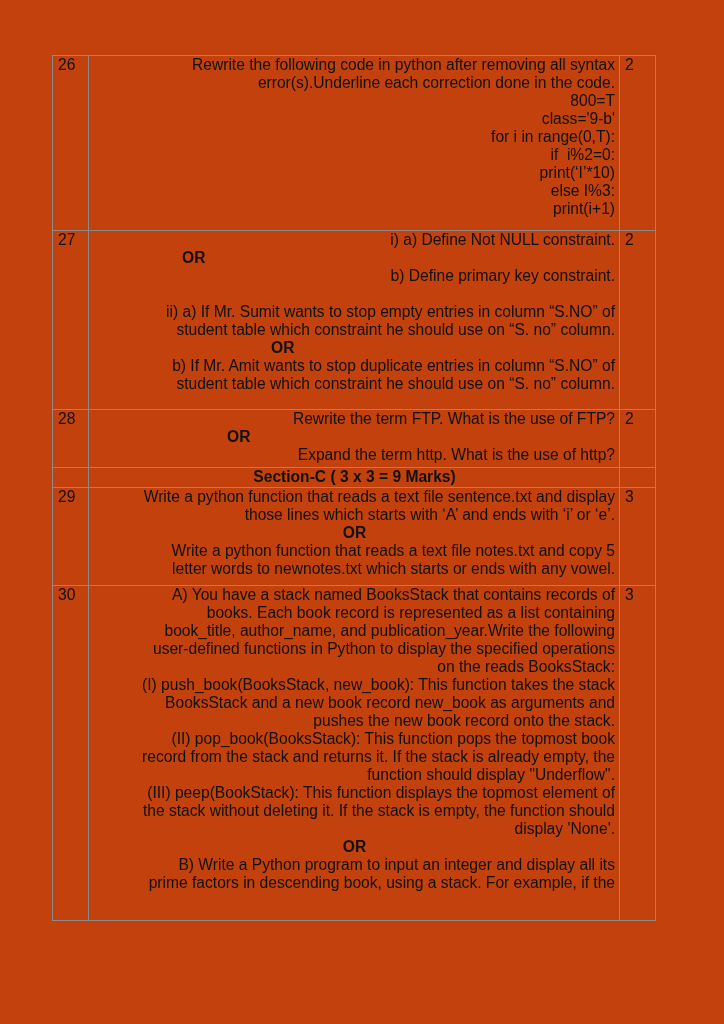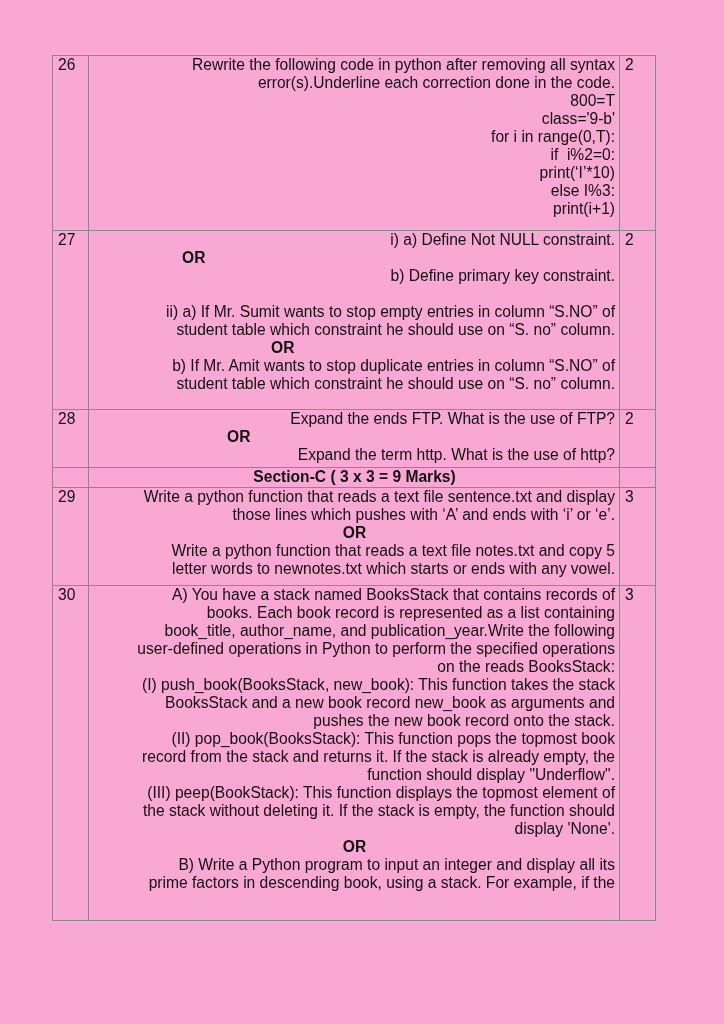--- a/index.html
+++ b/index.html
@@ -1,18 +1,18 @@
 <!DOCTYPE html>
 <html><head>
 <meta charset="utf-8">
 <style>
   html, body { margin: 0; padding: 0; background: #ffffff; }
   body { width: 724px; height: 1024px; position: relative; overflow: hidden;
          font-family: "Liberation Sans", sans-serif; color: #111; }
-  .page { position: absolute; left: 0; top: 0; width: 724px; height: 1024px; background: #f9a8d4; }
+  .page { position: absolute; left: 0; top: 0; width: 724px; height: 1024px; background: #c2410c; }
   table.q { position: absolute; left: 52px; top: 55px; width: 604px; border-collapse: collapse;
             table-layout: fixed; font-size: 15.6px; line-height: 18px; }
   table.q td { border: 1.3px solid #8a8a8a; vertical-align: top; padding: 0 4px 0 5px; }
   td.num { width: 26px; text-align: left; padding-left: 6px; padding-top: 1px; }
   td.marks { width: 26px; padding-left: 8px; padding-top: 1px; }
   td.body { padding-left: 5px; padding-top: 1px; }
   .line { display: block; white-space: pre-wrap; text-align: right; }
   .or { display: block; font-weight: bold; }
   .blank { display: block; height: 18px; }
   .sec { font-weight: bold; text-align: center; }
@@ -58,52 +58,52 @@
           <span class="or" style="padding-left:177px">OR</span>
           <span class="line">b) If Mr. Amit wants to stop duplicate entries in column “S.NO” of</span>
           <span class="line">student table which constraint he should use on “S. no” column.</span>
         </td>
         <td class="marks">2</td>
       </tr>
 
       <tr class="row28">
         <td class="num">28</td>
         <td class="body">
-          <span class="line">Expand the ends FTP. What is the use of FTP?</span>
+          <span class="line">Rewrite the term FTP. What is the use of FTP?</span>
           <span class="or" style="padding-left:133px">OR</span>
           <span class="line">Expand the term http. What is the use of http?</span>
         </td>
         <td class="marks">2</td>
       </tr>
 
       <tr class="rowsec">
         <td class="num"></td>
         <td class="body sec">Section-C ( 3 x 3 = 9 Marks)</td>
         <td class="marks"></td>
       </tr>
 
       <tr class="row29">
         <td class="num">29</td>
         <td class="body">
           <span class="line">Write a python function that reads a text file sentence.txt and display</span>
-          <span class="line">those lines which pushes with ‘A’ and ends with ‘i’ or ‘e’.</span>
+          <span class="line">those lines which starts with ‘A’ and ends with ‘i’ or ‘e’.</span>
           <span class="or" style="text-align:center">OR</span>
           <span class="line">Write a python function that reads a text file notes.txt and copy 5</span>
           <span class="line">letter words to newnotes.txt which starts or ends with any vowel.</span>
         </td>
         <td class="marks">3</td>
       </tr>
 
       <tr class="row30">
         <td class="num">30</td>
         <td class="body">
           <span class="line">A) You have a stack named BooksStack that contains records of</span>
           <span class="line">books. Each book record is represented as a list containing</span>
           <span class="line">book_title, author_name, and publication_year.Write the following</span>
-          <span class="line">user-defined operations in Python to perform the specified operations</span>
+          <span class="line">user-defined functions in Python to display the specified operations</span>
           <span class="line">on the reads BooksStack:</span>
           <span class="line">(I) push_book(BooksStack, new_book): This function takes the stack</span>
           <span class="line">BooksStack and a new book record new_book as arguments and</span>
           <span class="line">pushes the new book record onto the stack.</span>
           <span class="line">(II) pop_book(BooksStack): This function pops the topmost book</span>
           <span class="line">record from the stack and returns it. If the stack is already empty, the</span>
           <span class="line">function should display "Underflow".</span>
           <span class="line">(III) peep(BookStack): This function displays the topmost element of</span>
           <span class="line">the stack without deleting it. If the stack is empty, the function should</span>
           <span class="line">display 'None'.</span>

